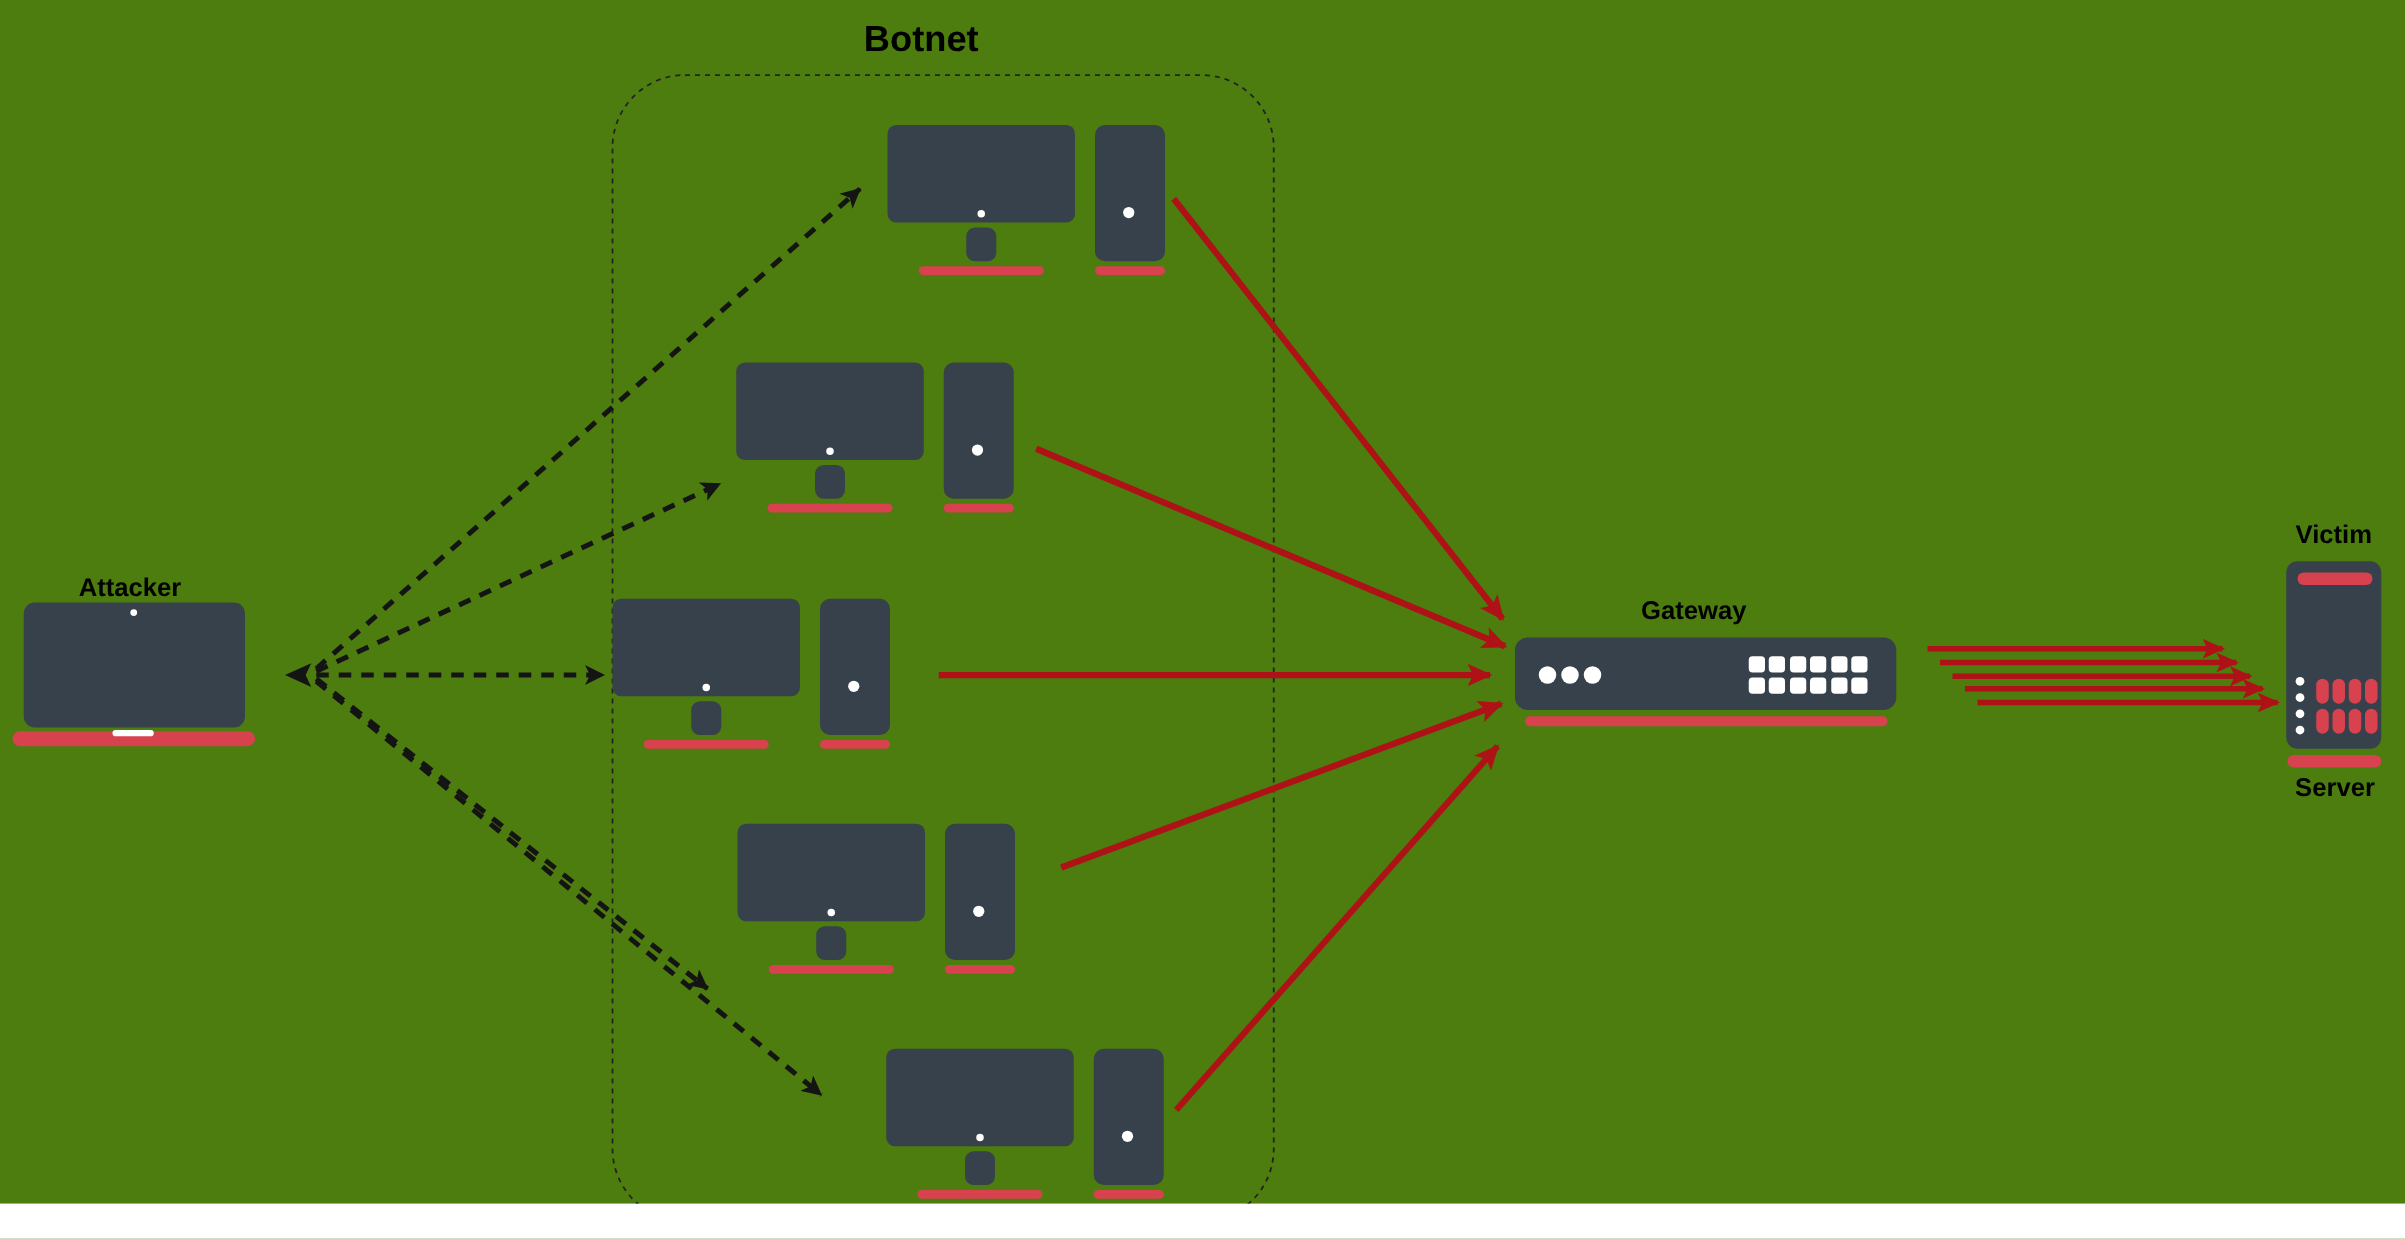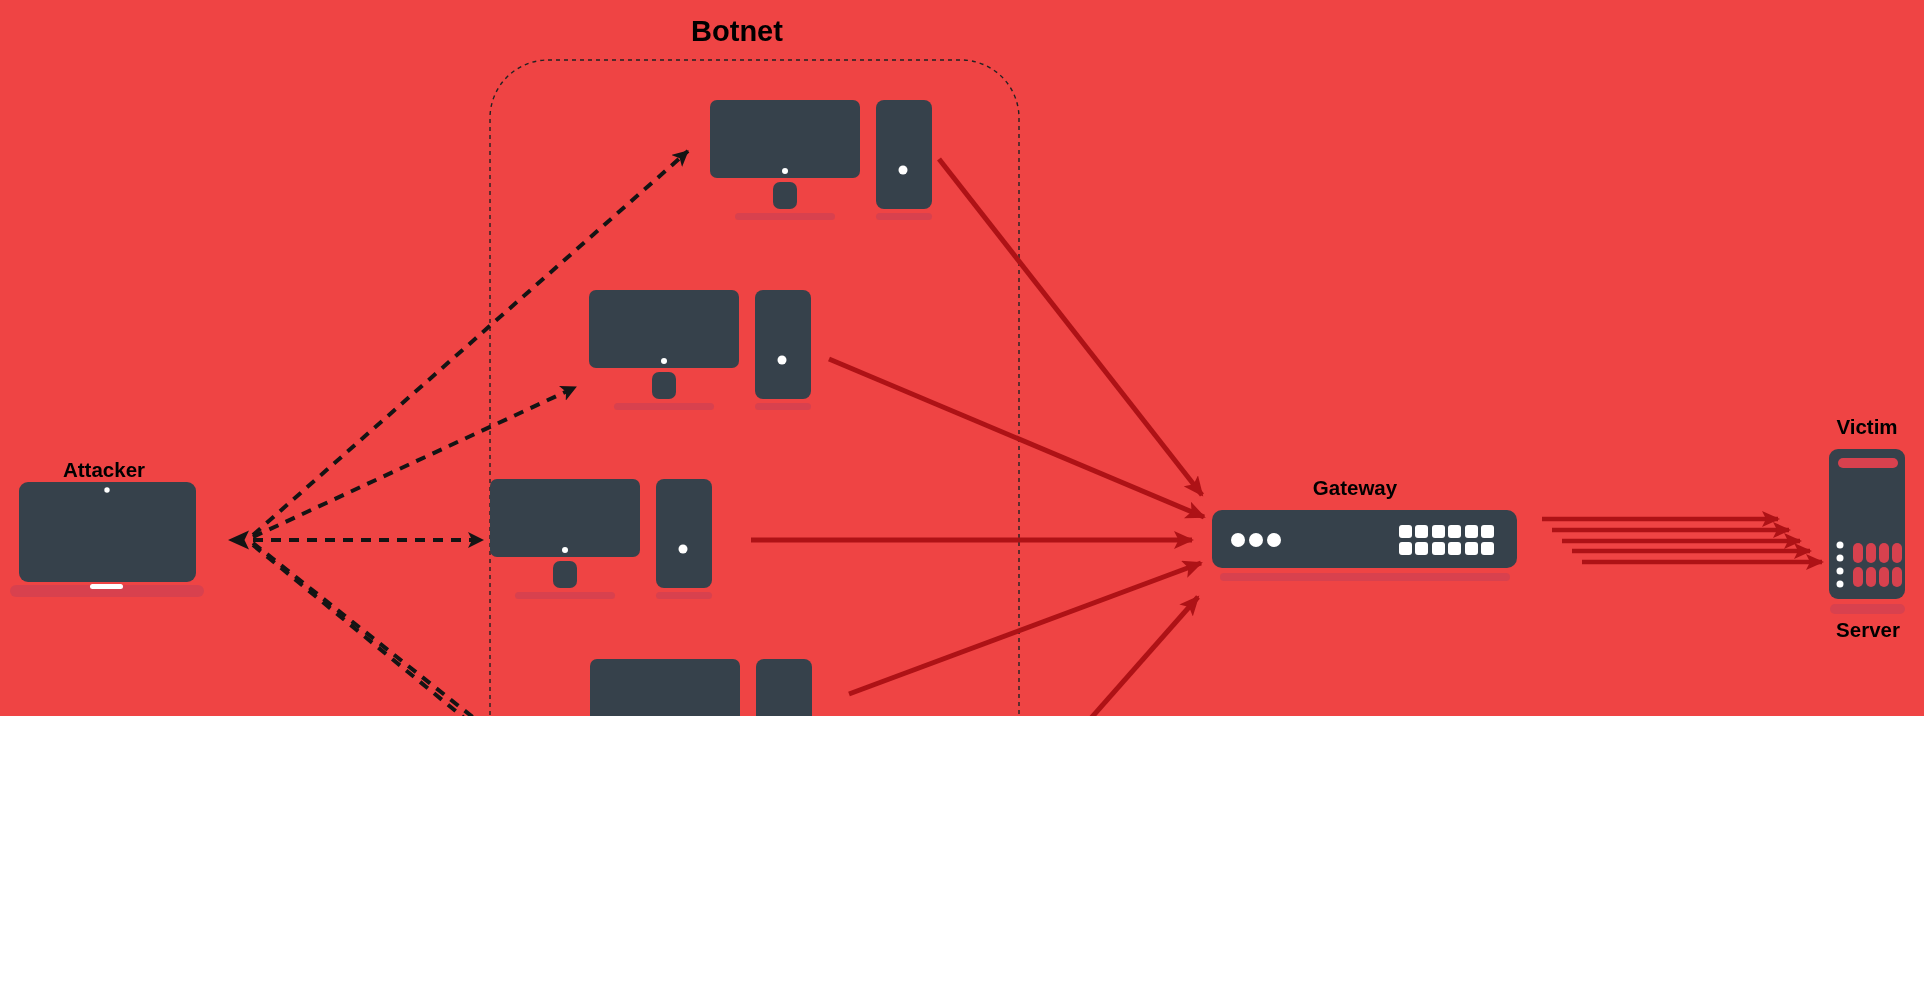--- a/index.html
+++ b/index.html
@@ -1,17 +1,17 @@
 <!DOCTYPE html>
 <html><head>
 <meta charset="utf-8">
 <style>
   html,body{margin:0;padding:0;background:#ffffff;}
   .canvas{
-    position:relative;width:1924px;height:716px;background:#ef4444;overflow:hidden;
+    position:relative;width:1924px;height:963px;background:#4d7c0f;overflow:hidden;
     font-family:"Liberation Sans",sans-serif;
   }
   svg{position:absolute;left:0;top:0;}
   .slate{fill:#36414B;}
   .accent{fill:#D8414E;}
   .wdot{fill:#ffffff;}
   .white{fill:#ffffff;}
   .diag-label{
     font-family:"Liberation Sans",sans-serif;
     font-weight:bold;fill:#000000;text-anchor:middle;

